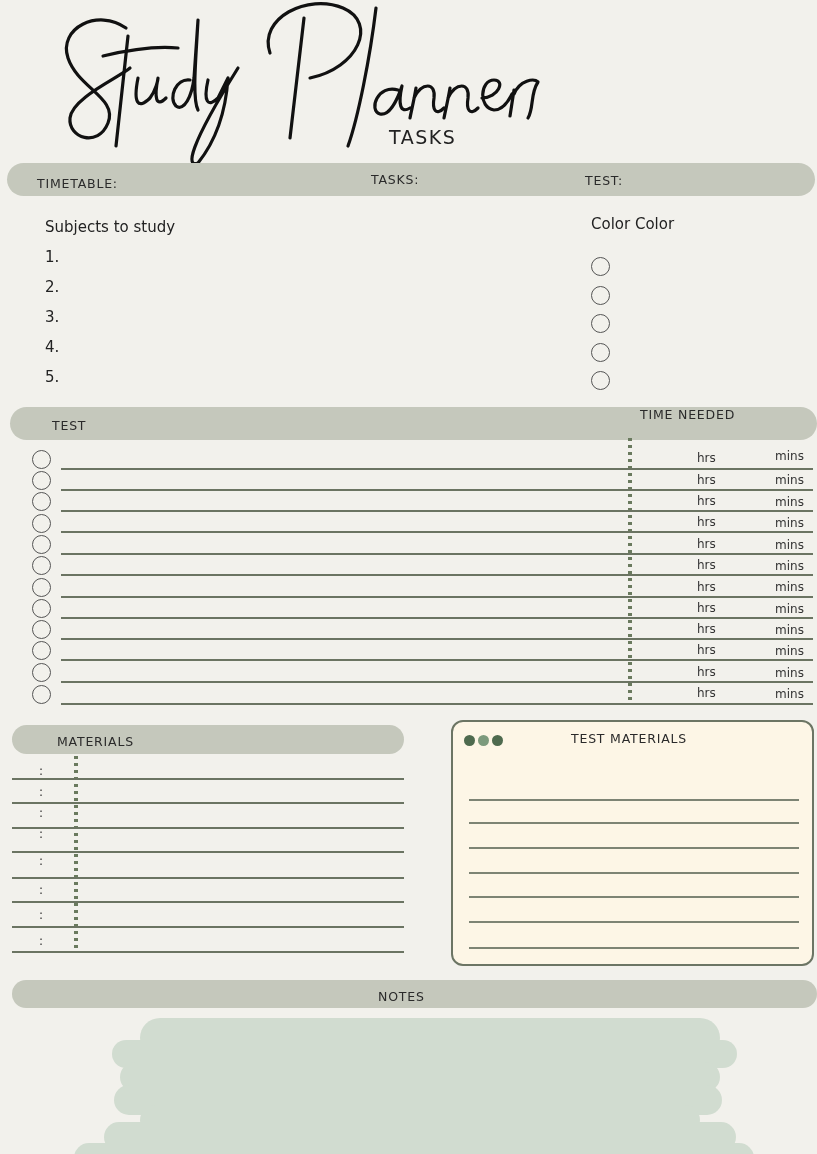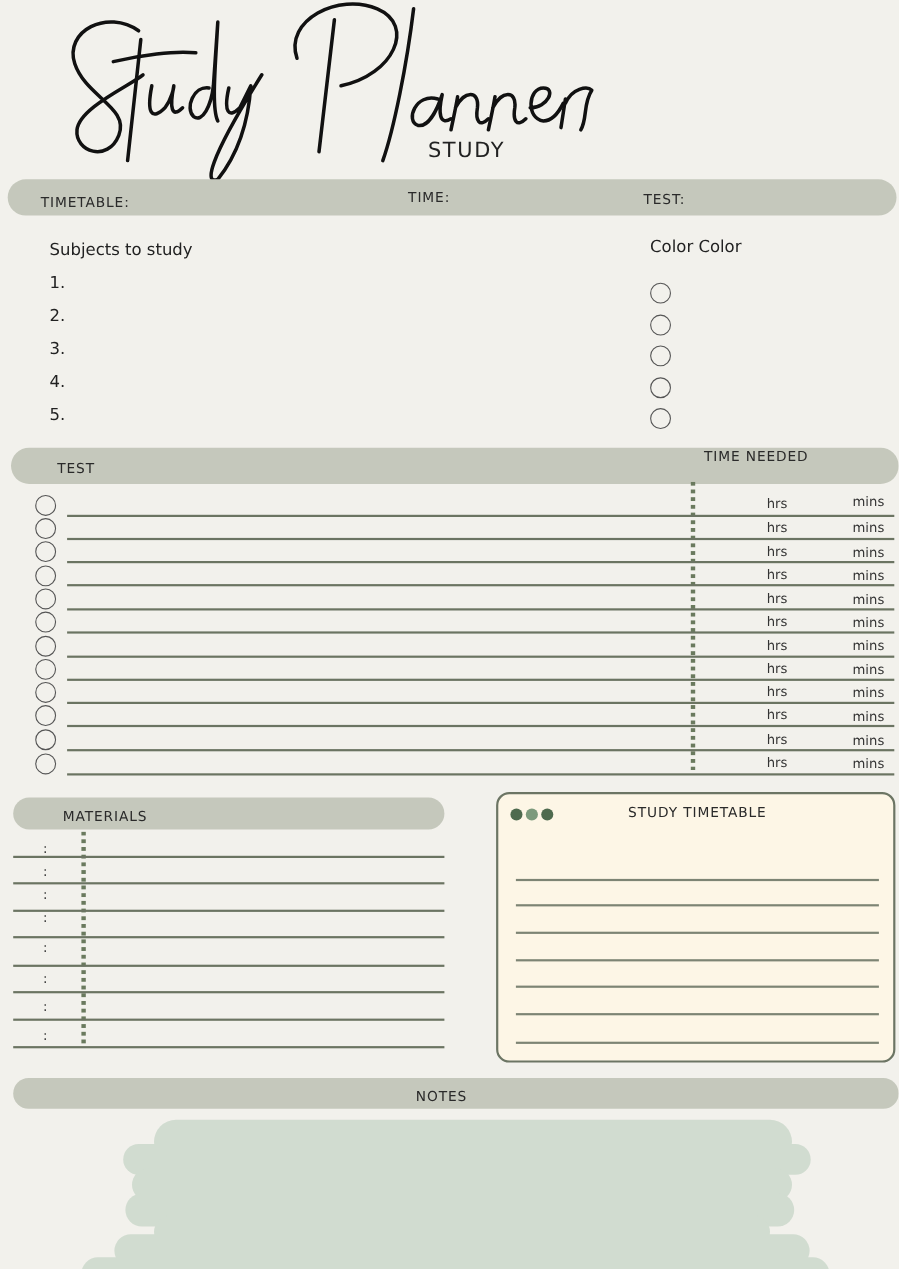--- a/index.html
+++ b/index.html
@@ -94,26 +94,26 @@
     <path d="M340 92 C 320 86, 310 112, 322 116 C 332 118, 340 100, 344 88 C 340 106, 342 116, 352 110"></path>
 
     <path d="M358 90 C 356 102, 354 110, 352 120 M356 100 C 364 84, 378 84, 376 100 C 374 112, 378 118, 386 110"></path>
 
     <path d="M392 90 C 390 102, 388 110, 386 120 M390 100 C 398 84, 412 84, 410 100 C 408 112, 412 118, 420 110"></path>
 
     <path d="M424 100 C 440 100, 448 82, 436 82 C 422 82, 420 110, 436 112 C 444 112, 450 104, 454 96"></path>
 
     <path d="M456 92 L 452 118 M456 96 C 462 82, 476 80, 480 84 C 472 96, 476 110, 470 120"></path>
   </svg>
-  <div class="hourly">STUDY</div>
+  <div class="hourly">TASKS</div>
 </div>
 
 <div class="pill" style="left:7px; top:163px; width:808px; height:33px; border-radius:17px;">
   <span class="pill-label" style="left:30px; top:13px;">TIMETABLE:</span>
-  <span class="pill-label" style="left:364px; top:9px;">TIME:</span>
+  <span class="pill-label" style="left:364px; top:9px;">TASKS:</span>
   <span class="pill-label" style="left:578px; top:10px;">TEST:</span>
 </div>
 
 <div>
   <div class="subjects-title">Subjects to study</div>
   <div class="subject-num" style="top:248px;">1.</div>
   <div class="subject-num" style="top:278px;">2.</div>
   <div class="subject-num" style="top:308px;">3.</div>
   <div class="subject-num" style="top:338px;">4.</div>
   <div class="subject-num" style="top:368px;">5.</div>
@@ -238,21 +238,21 @@
   <div class="task-line" style="left:12px; top:926px; width:392px; height:1.5px;"></div>
 
   <span class="colon" style="top:934px;">:</span>
   <div class="task-line" style="left:12px; top:951px; width:392px; height:1.5px;"></div>
 </div>
 
 <div class="materials">
   <div class="dot" style="left:11px; top:13px; background:#4e6a4e;"></div>
   <div class="dot" style="left:25px; top:13px; background:#7c9a7c;"></div>
   <div class="dot" style="left:39px; top:13px; background:#4e6a4e;"></div>
-  <div class="pill-label" style="left:118px; top:9px;">STUDY TIMETABLE</div>
+  <div class="pill-label" style="left:118px; top:9px;">TEST MATERIALS</div>
   <div class="mat-line" style="top:77px;"></div>
   <div class="mat-line" style="top:100px;"></div>
   <div class="mat-line" style="top:125px;"></div>
   <div class="mat-line" style="top:150px;"></div>
   <div class="mat-line" style="top:174px;"></div>
   <div class="mat-line" style="top:199px;"></div>
   <div class="mat-line" style="top:225px;"></div>
 </div>
 
 <div class="pill" style="left:12px; top:980px; width:805px; height:28px; border-radius:16px;">

